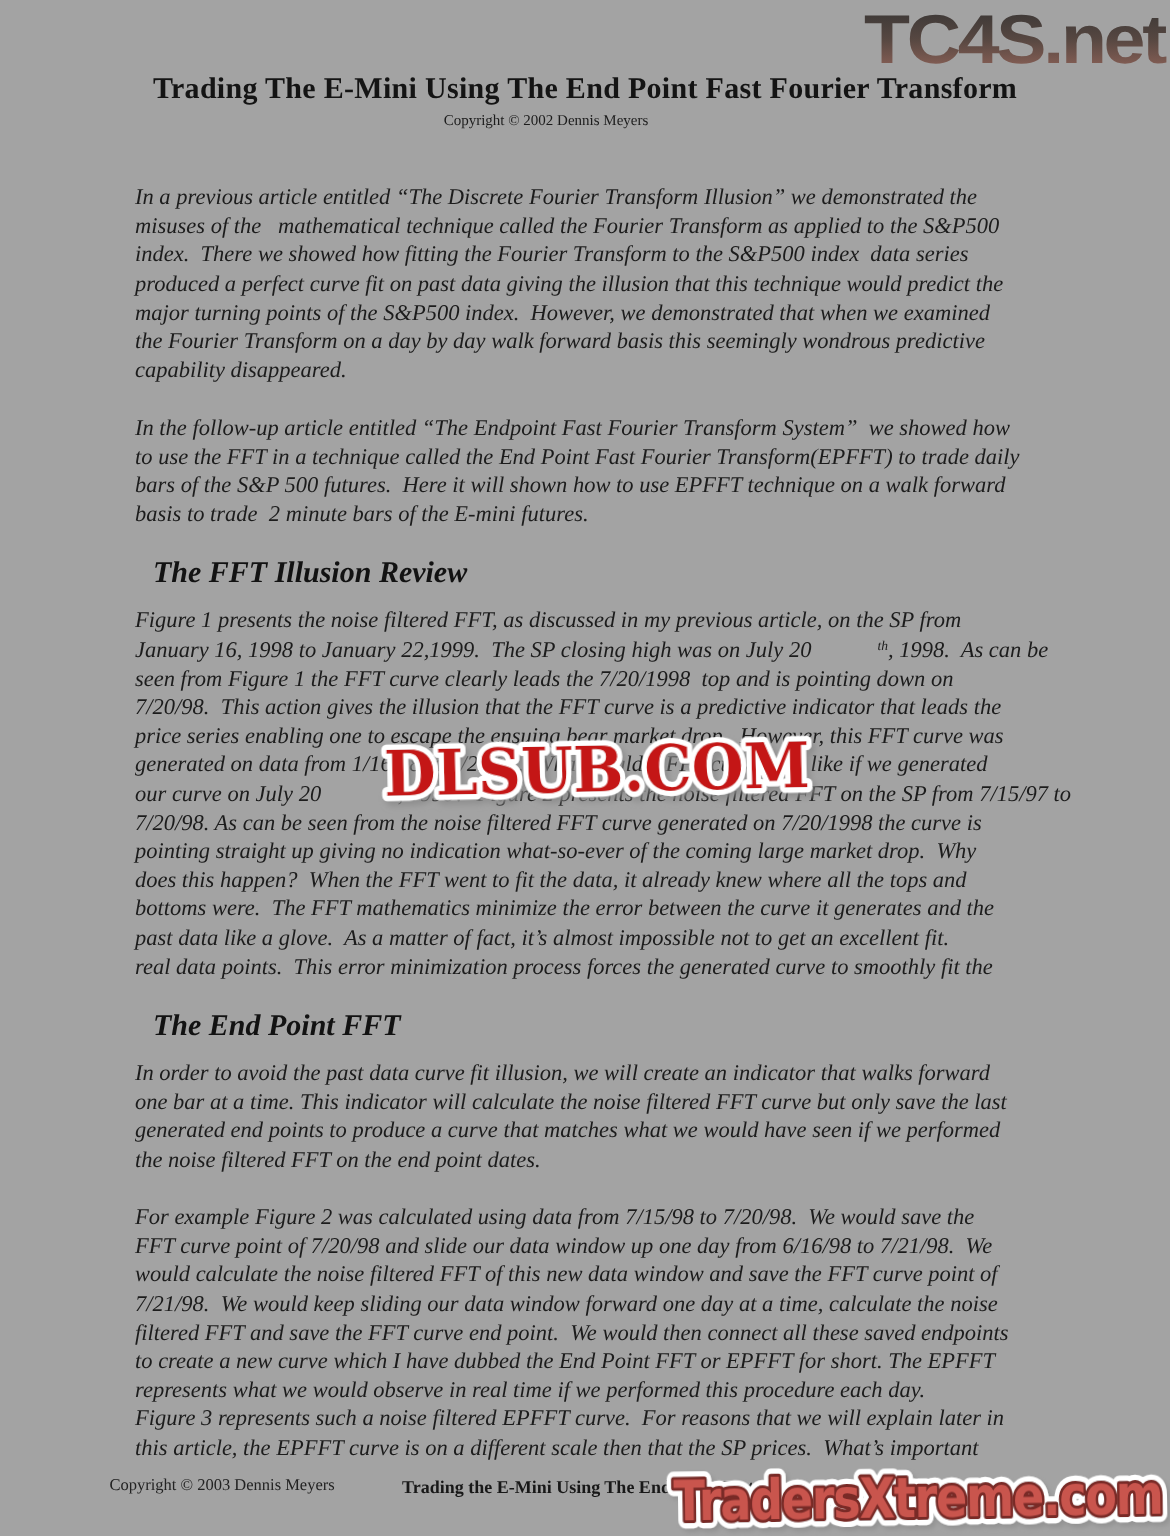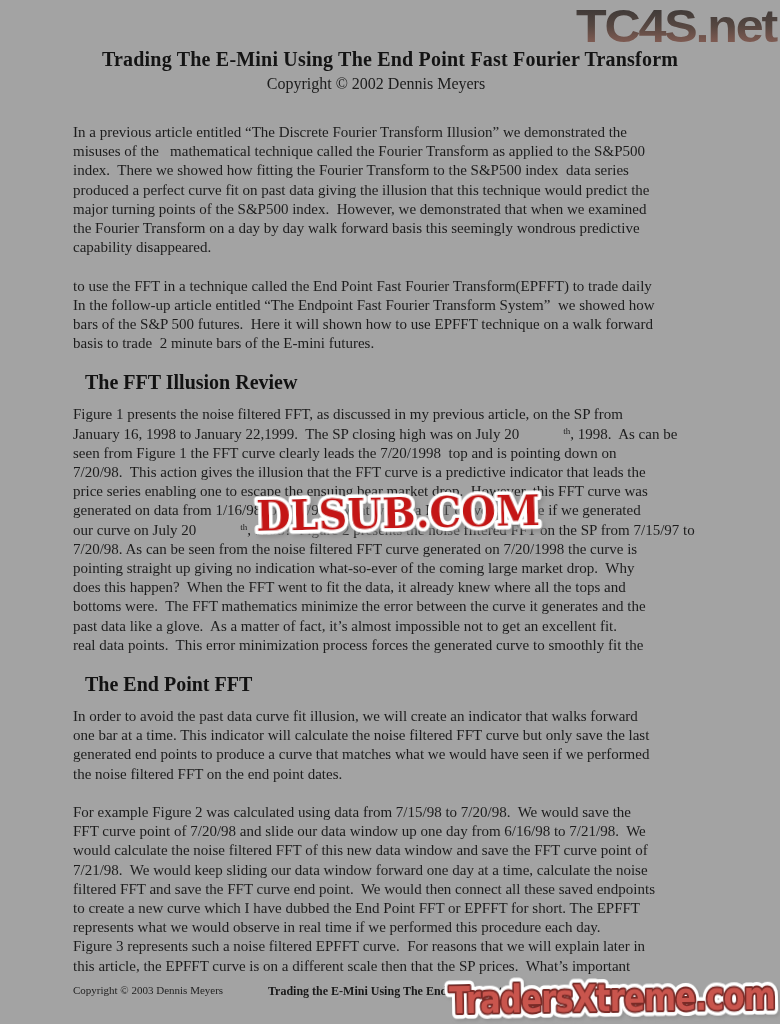--- a/index.html
+++ b/index.html
@@ -18,31 +18,32 @@
     width: 780px;
     margin: 0;
     text-align: center;
     font-size: 20px;
     font-weight: bold;
     letter-spacing: 0.2px;
     color: #141414;
   }
   .doc-subtitle {
     position: absolute;
-    top: 75px; left: 12px;
+    top: 75px; left: 0;
     width: 728px;
     text-align: center;
-    font-size: 16px;
+    font-size: 10px;
     color: #1c1c1c;
   }
   .article {
     position: absolute;
-    top: 123px; left: 73px;
+    top: 123px; left: 90px;
     width: 646px;
     font-size: 15px;
+    font-style: italic;
   }
   .paragraph { margin: 0 0 19.2px 0; }
   .heading {
     font-size: 20px;
     font-weight: bold;
     line-height: 21px;
     margin: 12px;
     color: #121212;
   }
   .line {
@@ -104,22 +105,22 @@
       <div class="paragraph">
         <div class="line">In a previous article entitled “The Discrete Fourier Transform Illusion” we demonstrated the</div>
         <div class="line">misuses of the   mathematical technique called the Fourier Transform as applied to the S&amp;P500</div>
         <div class="line">index.  There we showed how fitting the Fourier Transform to the S&amp;P500 index  data series</div>
         <div class="line">produced a perfect curve fit on past data giving the illusion that this technique would predict the</div>
         <div class="line">major turning points of the S&amp;P500 index.  However, we demonstrated that when we examined</div>
         <div class="line">the Fourier Transform on a day by day walk forward basis this seemingly wondrous predictive</div>
         <div class="line">capability disappeared.</div>
       </div>
       <div class="paragraph">
+        <div class="line">In the follow-up article entitled “The Endpoint Fast Fourier Transform System”  we showed how</div>
         <div class="line">to use the FFT in a technique called the End Point Fast Fourier Transform(EPFFT) to trade daily</div>
-        <div class="line">In the follow-up article entitled “The Endpoint Fast Fourier Transform System”  we showed how</div>
         <div class="line">bars of the S&amp;P 500 futures.  Here it will shown how to use EPFFT technique on a walk forward</div>
         <div class="line">basis to trade  2 minute bars of the E-mini futures.</div>
       </div>
       <div class="heading">The FFT Illusion Review</div>
       <div class="paragraph">
         <div class="line">Figure 1 presents the noise filtered FFT, as discussed in my previous article, on the SP from</div>
         <div class="line">January 16, 1998 to January 22,1999.  The SP closing high was on July 20<sup>th</sup>, 1998.  As can be</div>
         <div class="line">seen from Figure 1 the FFT curve clearly leads the 7/20/1998  top and is pointing down on</div>
         <div class="line">7/20/98.  This action gives the illusion that the FFT curve is a predictive indicator that leads the</div>
         <div class="line">price series enabling one to escape the ensuing bear market drop.  However, this FFT curve was</div>

